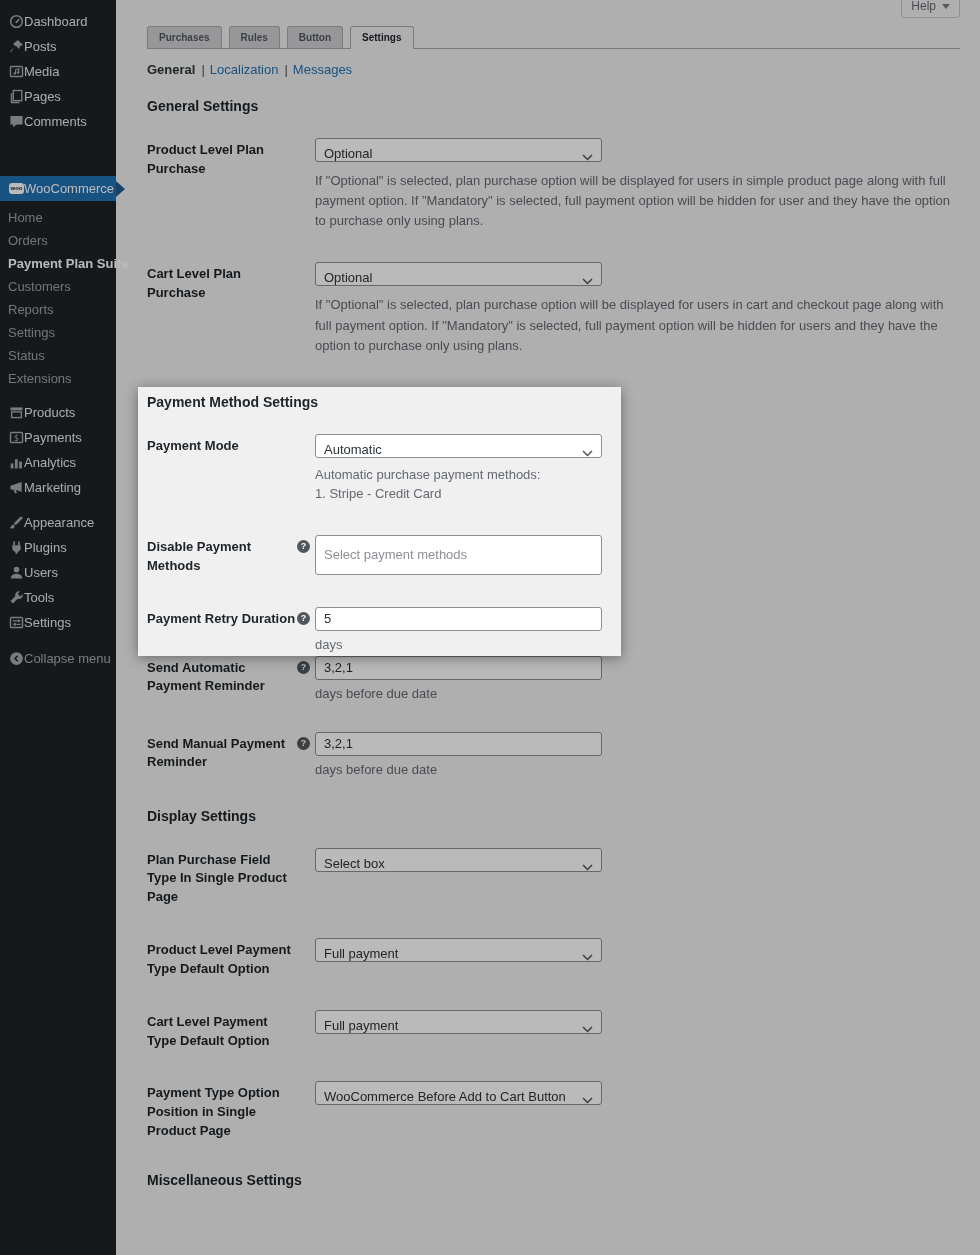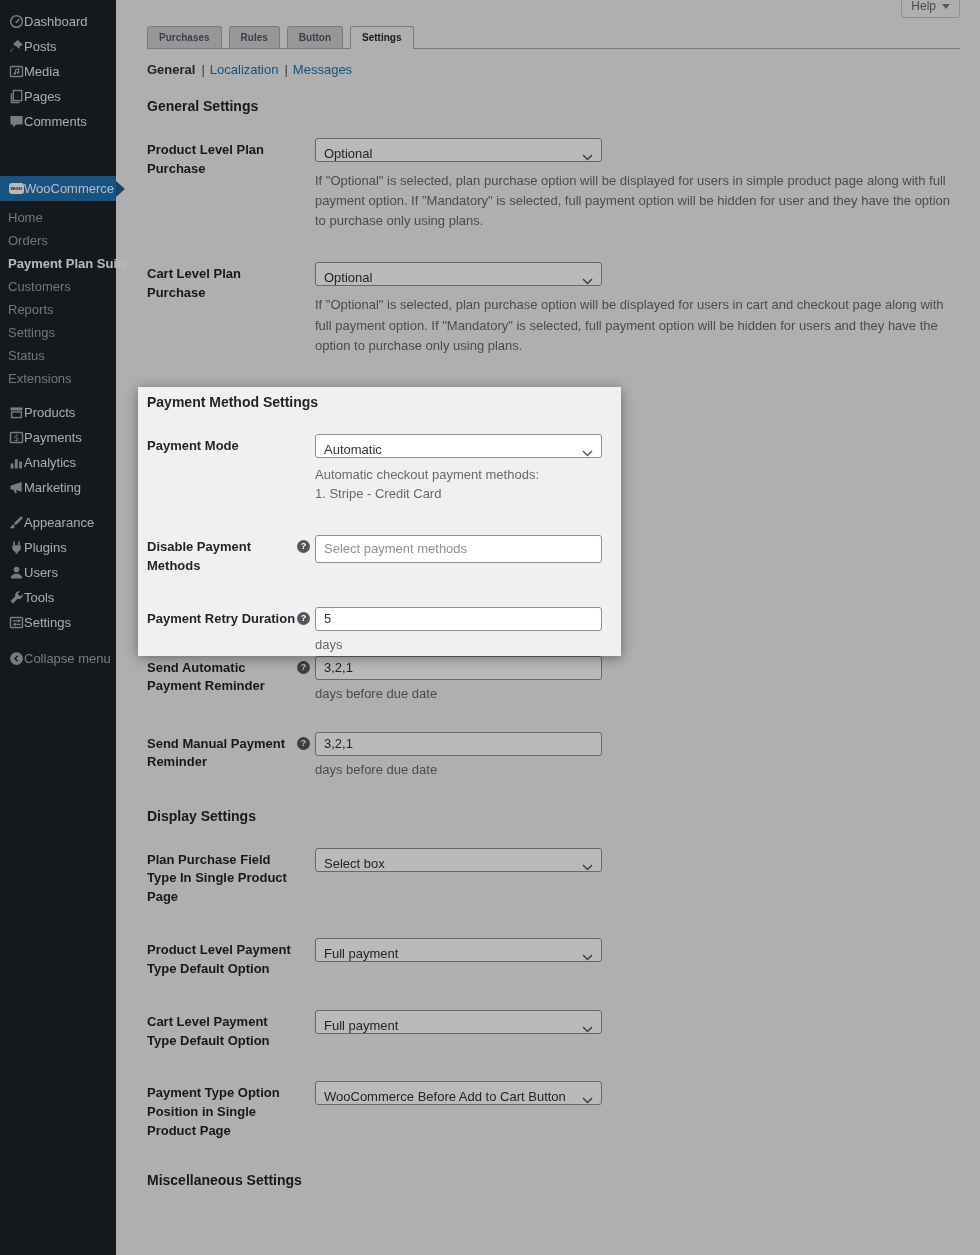--- a/index.html
+++ b/index.html
@@ -94,21 +94,21 @@
   .wp-select {
     width:287px; height:24px; border:1px solid #8c8f94; border-radius:3px;
     background:#fff; color:#2c3338; padding:0 8px;
     display:flex; align-items:flex-end; justify-content:space-between; cursor:pointer;
   }
   .wp-select .chev { flex:none; margin-left:6px; display:flex; }
   .text-input {
     width:287px; height:24px; border:1px solid #8c8f94; border-radius:3px;
     background:#fff; color:#2c3338; padding:0 8px; font:13px "Liberation Sans", sans-serif;
   }
-  .text-input.tall { height:28px; }
+  .text-input.tall { height:40px; }
   .text-input::placeholder { color:#8c8f94; }
   .suffix { color:#646970; margin-top:6px; }
   .desc { color:#646970; line-height:1.55; margin-top:9px; max-width:652px; }
   .desc-line { color:#646970; line-height:1.5; }
   .desc-block { margin-top:7px; }
 </style>
 </head>
 <body>
 
 <div id="sidebar">
@@ -343,21 +343,21 @@
       <div class="control">
         <div class="wp-select">
           <span>Automatic</span>
           <span class="chev">
               <svg width="11" height="7" viewBox="0 0 11 7">
                 <path d="M1 1l4.5 4.5L10 1" fill="none" stroke="#50575e" stroke-width="1.5"></path>
               </svg>
             </span>
         </div>
         <div class="desc-block">
-          <div class="desc-line">Automatic checkout payment methods:</div>
+          <div class="desc-line">Automatic purchase payment methods:</div>
           <div class="desc-line">1. Stripe - Credit Card</div>
         </div>
       </div>
     </div>
 
     <div class="row">
       <div class="row-label">Disable Payment Methods</div>
       <div class="help-slot">
           <span class="help-icon">?</span>
         </div>

